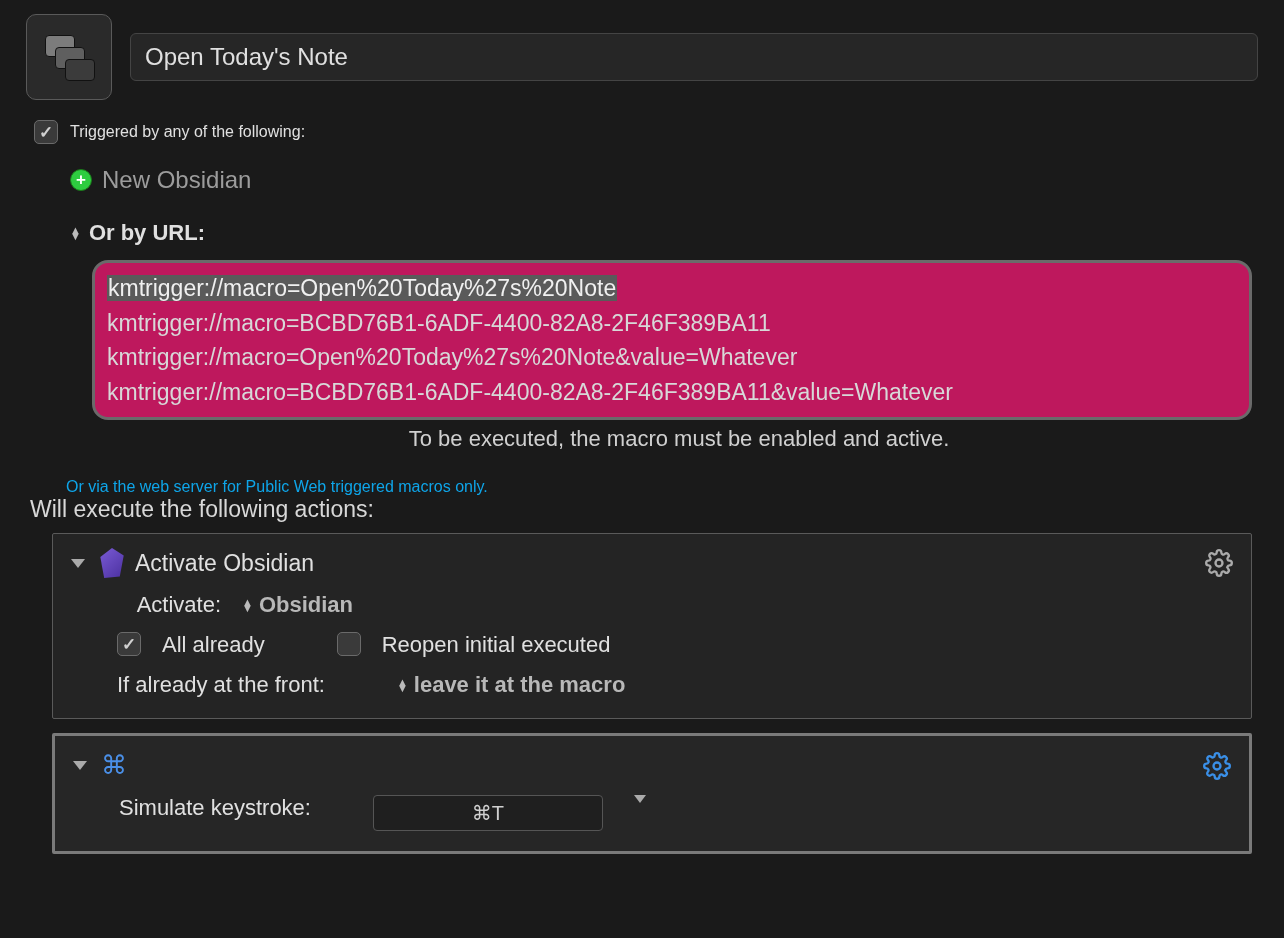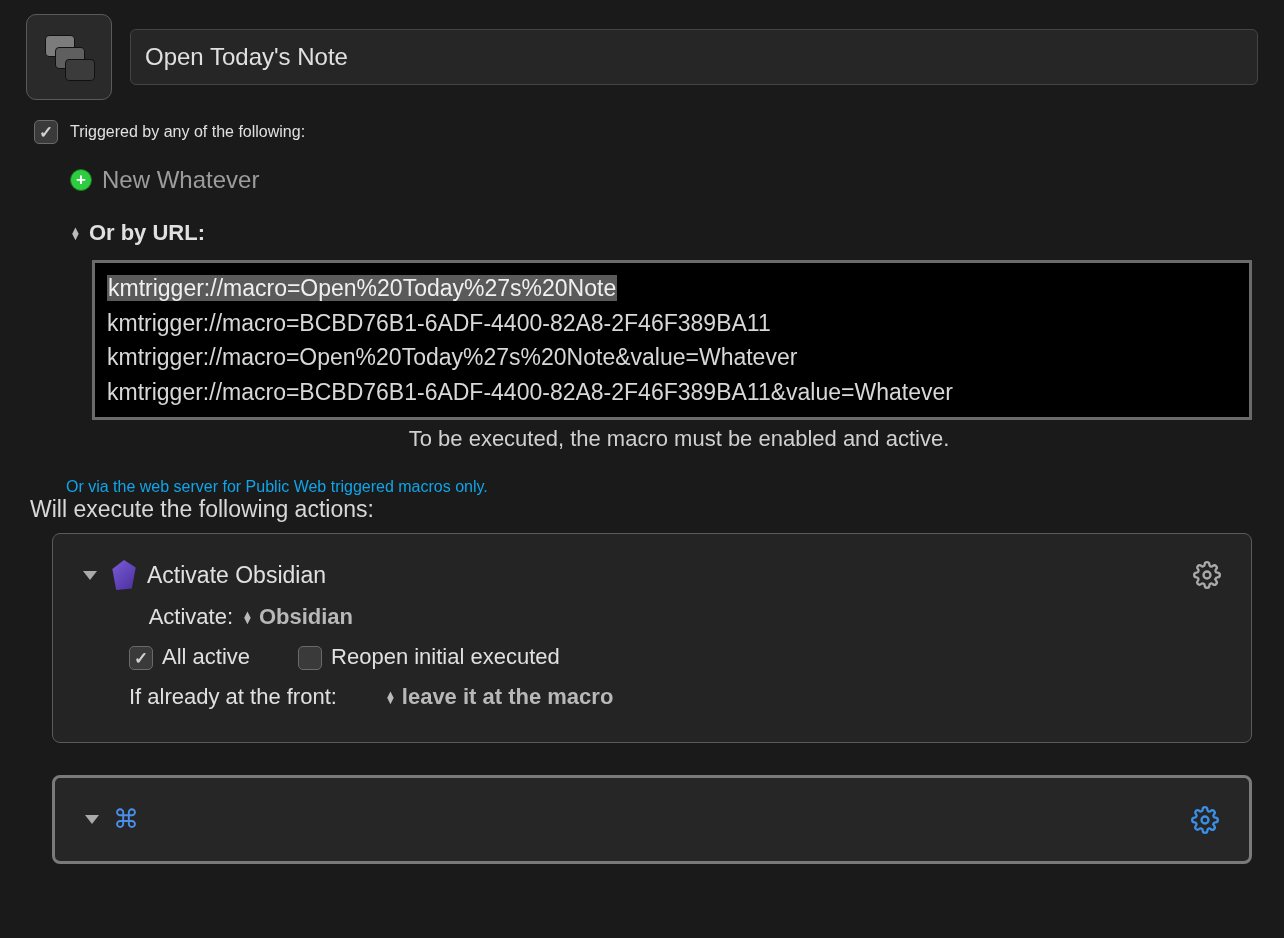--- a/index.html
+++ b/index.html
@@ -40,21 +40,21 @@
   .stk2 { width:30px; height:22px; background:#5f5f5f; left:14px; top:14px; }
   .stk3 { width:30px; height:22px; background:#3b3b3b; left:24px; top:26px; }
   .title-input {
     flex: 1;
     background: #262626;
     border: 1px solid #444;
     border-radius: 6px;
     color: #e0e0e0;
     font-size: 24px;
     padding: 10px 14px;
-    height: 56px;
+    height: 48px;
   }
   .section-row {
     display: flex;
     align-items: center;
     gap: 12px;
     margin-left: 8px;
     margin-bottom: 22px;
     font-size: 16px;
   }
   .checkbox {
@@ -95,23 +95,23 @@
     margin-left: 44px;
     font-size: 22px;
   }
   .updown {
     display:inline-flex; flex-direction:column; line-height:6px;
     font-size: 11px; color:#bbb;
   }
   .url-box {
     margin-left: 66px;
     margin-right: 6px;
-    background: #000000;
+    background: #be185d;
     border: 3px solid #6a6a6a;
-    border-radius: 0;
+    border-radius: 16px;
     padding: 8px 12px;
     font-size: 23px;
     line-height: 1.5;
     font-family: -apple-system, BlinkMacSystemFont, sans-serif;
     color: #d8d8d8;
   }
   .url-box .sel { background: #5a5a5a; color:#f0f0f0; padding: 0 1px;}
   .hint {
     margin-left: 74px;
     margin-top: 6px;
@@ -129,23 +129,23 @@
     margin-left: 4px;
     font-size: 23px;
     color: #d8d8d8;
     margin-bottom: 10px;
   }
   .action-card {
     margin-left: 26px;
     margin-right: 6px;
     background: #242424;
     border: 1px solid #5a5a5a;
-    border-radius: 8px;
-    margin-bottom: 32px;
-    padding: 16px;
+    border-radius: 2px;
+    margin-bottom: 14px;
+    padding: 4px;
   }
   .action-card.selected {
     border: 3px solid #7a7a7a;
     background: #262626;
   }
   .action-header {
     display:flex; align-items:center;
     padding: 10px 14px 10px 10px;
     gap: 10px;
     font-size: 23px;
@@ -170,21 +170,21 @@
   .gear {
     margin-left: auto;
     width: 28px; height: 28px;
   }
   .gear svg { width:28px; height:28px; }
   .action-body {
     padding: 4px 14px 16px 60px;
     font-size: 22px;
   }
   .body-row {
-    display:flex; align-items:flex-end; gap: 9px;
+    display:flex; align-items:flex-start; gap: 21px;
     margin-bottom: 14px;
   }
   .body-row:last-child { margin-bottom: 0; }
   .label-right { text-align: right; min-width: 104px; }
   .popup-val { color:#b8b8b8; font-weight:600; display:flex; align-items:center; gap:6px;}
   .keystroke-field {
     border: 1px solid #555;
     background: #1f1f1f;
     width: 230px;
     height: 36px;
@@ -212,21 +212,21 @@
   <input class="title-input" value="Open Today's Note" style="">
 </div>
 
 <div class="section-row">
   <span class="checkbox checked"></span>
   <span>Triggered by any of the following:</span>
 </div>
 
 <div class="indent new-trigger-row">
   <span class="add-icon">+</span>
-  <span>New Whatever</span>
+  <span>New Obsidian</span>
 </div>
 
 <div class="url-label-row">
   <span class="updown">
       <span>▲</span>
       <span>▼</span>
     </span>
   <span>Or by URL:</span>
 </div>
 
@@ -260,21 +260,21 @@
       <span class="popup-val">
         <span class="updown">
             <span>▲</span>
             <span>▼</span>
           </span>
         <span>Obsidian</span>
       </span>
     </div>
     <div class="body-row">
       <span class="checkbox checked"></span>
-      <span>All active</span>
+      <span>All already</span>
       <span style="width:30px"></span>
       <span class="checkbox"></span>
       <span>Reopen initial executed</span>
     </div>
     <div class="body-row">
       <span>If already at the front:</span>
       <span style="width:30px"></span>
       <span class="popup-val">
         <span class="updown">
             <span>▲</span>
@@ -290,13 +290,21 @@
   <div class="action-header">
     <span class="disclosure"></span>
     <span class="cmd-icon">⌘</span>
     <span class="gear">
       <svg viewBox="0 0 24 24" fill="none" stroke="#3a8fe7" stroke-width="2">
           <circle cx="12" cy="12" r="3"></circle>
           <path d="M19.4 15a1.7 1.7 0 0 0 .34 1.87l.06.06a2 2 0 1 1-2.83 2.83l-.06-.06a1.7 1.7 0 0 0-1.87-.34 1.7 1.7 0 0 0-1 1.56V21a2 2 0 1 1-4 0v-.09a1.7 1.7 0 0 0-1.11-1.56 1.7 1.7 0 0 0-1.87.34l-.06.06a2 2 0 1 1-2.83-2.83l.06-.06a1.7 1.7 0 0 0 .34-1.87 1.7 1.7 0 0 0-1.56-1H3a2 2 0 1 1 0-4h.09a1.7 1.7 0 0 0 1.56-1.11 1.7 1.7 0 0 0-.34-1.87l-.06-.06a2 2 0 1 1 2.83-2.83l.06.06a1.7 1.7 0 0 0 1.87.34H9a1.7 1.7 0 0 0 1-1.56V3a2 2 0 1 1 4 0v.09a1.7 1.7 0 0 0 1 1.56 1.7 1.7 0 0 0 1.87-.34l.06-.06a2 2 0 1 1 2.83 2.83l-.06.06a1.7 1.7 0 0 0-.34 1.87V9a1.7 1.7 0 0 0 1.56 1H21a2 2 0 1 1 0 4h-.09a1.7 1.7 0 0 0-1.56 1z"></path>
         </svg>
     </span>
   </div>
+  <div class="action-body">
+    <div class="body-row">
+      <span>Simulate keystroke:</span>
+      <span style="width:20px"></span>
+      <span class="keystroke-field">⌘T</span>
+      <span class="chev-down"></span>
+    </div>
+  </div>
 </div>
 
 </body></html>

